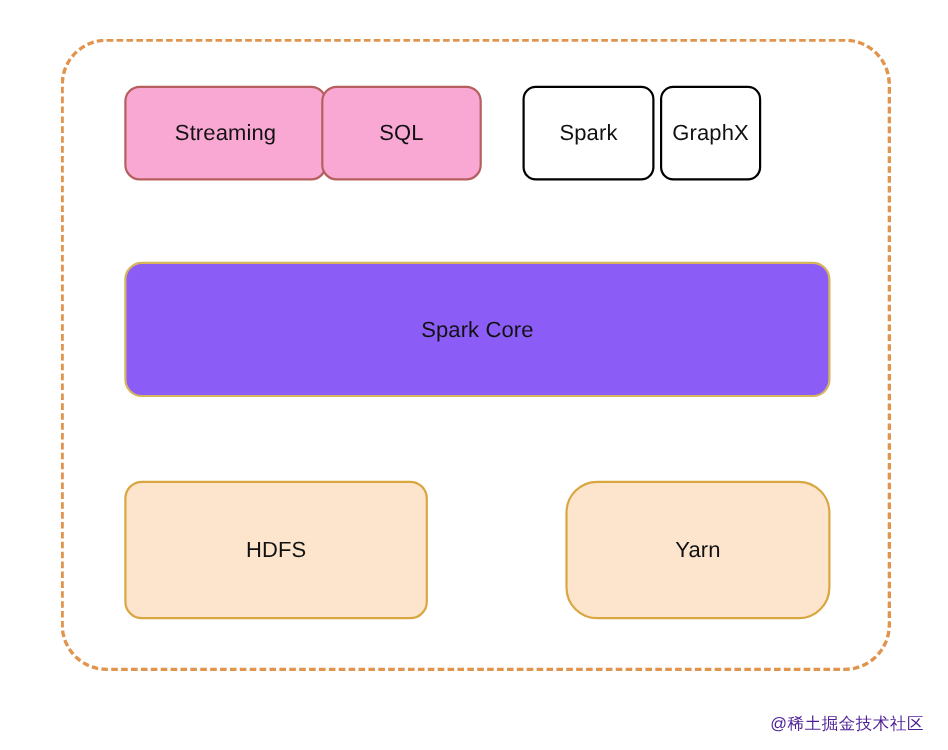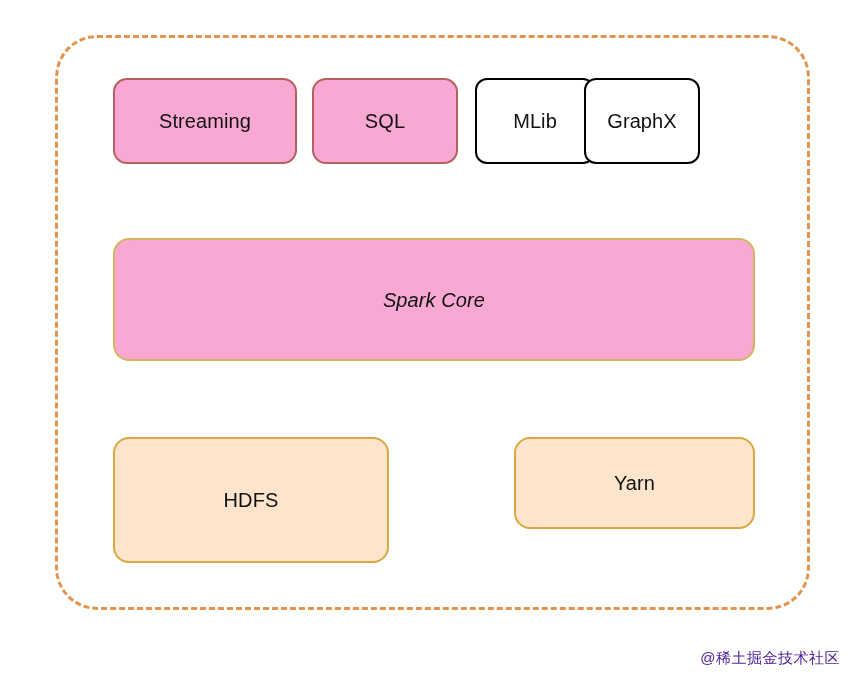--- a/index.html
+++ b/index.html
@@ -58,56 +58,55 @@
   
   .fill-pink {
     background: #f9a8d4;
     border: 2px solid #B5605F;
   }
   .fill-white {
     background: #FFFFFF;
     border: 2px solid #000000;
   }
   .fill-yellow {
-    background: #f9a8d4;
+    background: #8b5cf6;
     border: 2px solid #D4B55E;
-    font-style: italic;
   }
   .fill-peach {
     background: #FCE4CD;
     border: 2px solid #D9A741;
   }
 
   
   #node-streaming {
     left: 113px;  top: 78px;  width: 184px; height: 86px;
   }
   #node-sql {
-    left: 312px;  top: 78px;  width: 146px; height: 86px;
+    left: 292px;  top: 78px;  width: 146px; height: 86px;
   }
   #node-mlib {
     left: 475px;  top: 78px;  width: 120px; height: 86px;
     border-radius: 12px;
   }
   #node-graphx {
-    left: 584px;  top: 78px;  width: 116px; height: 86px;
+    left: 600px;  top: 78px;  width: 92px; height: 86px;
     border-radius: 12px;
     text-align: center;
   }
   #node-spark-core {
     left: 113px;  top: 238px;  width: 642px; height: 123px;
     border-radius: 16px;
   }
   #node-hdfs {
     left: 113px;  top: 437px;  width: 276px; height: 126px;
     border-radius: 16px;
   }
   #node-yarn {
-    left: 514px;  top: 437px;  width: 241px; height: 92px;
-    border-radius: 16px;
+    left: 514px;  top: 437px;  width: 241px; height: 126px;
+    border-radius: 29px;
     justify-content: center;
   }
 
   
   .watermark {
     position: absolute;
     right: 22px;
     bottom: 14px;
     font-size: 15px;
     color: #4c1d95;
@@ -125,21 +124,21 @@
 
   <div class="node fill-pink" id="node-streaming">
     <span class="node-label">Streaming</span>
   </div>
 
   <div class="node fill-pink" id="node-sql">
     <span class="node-label">SQL</span>
   </div>
 
   <div class="node fill-white" id="node-mlib">
-    <span class="node-label">MLib</span>
+    <span class="node-label">Spark</span>
   </div>
 
   <div class="node fill-white" id="node-graphx">
     <span class="node-label">GraphX</span>
   </div>
 
   <div class="node fill-yellow" id="node-spark-core">
     <span class="node-label">Spark Core</span>
   </div>
 

